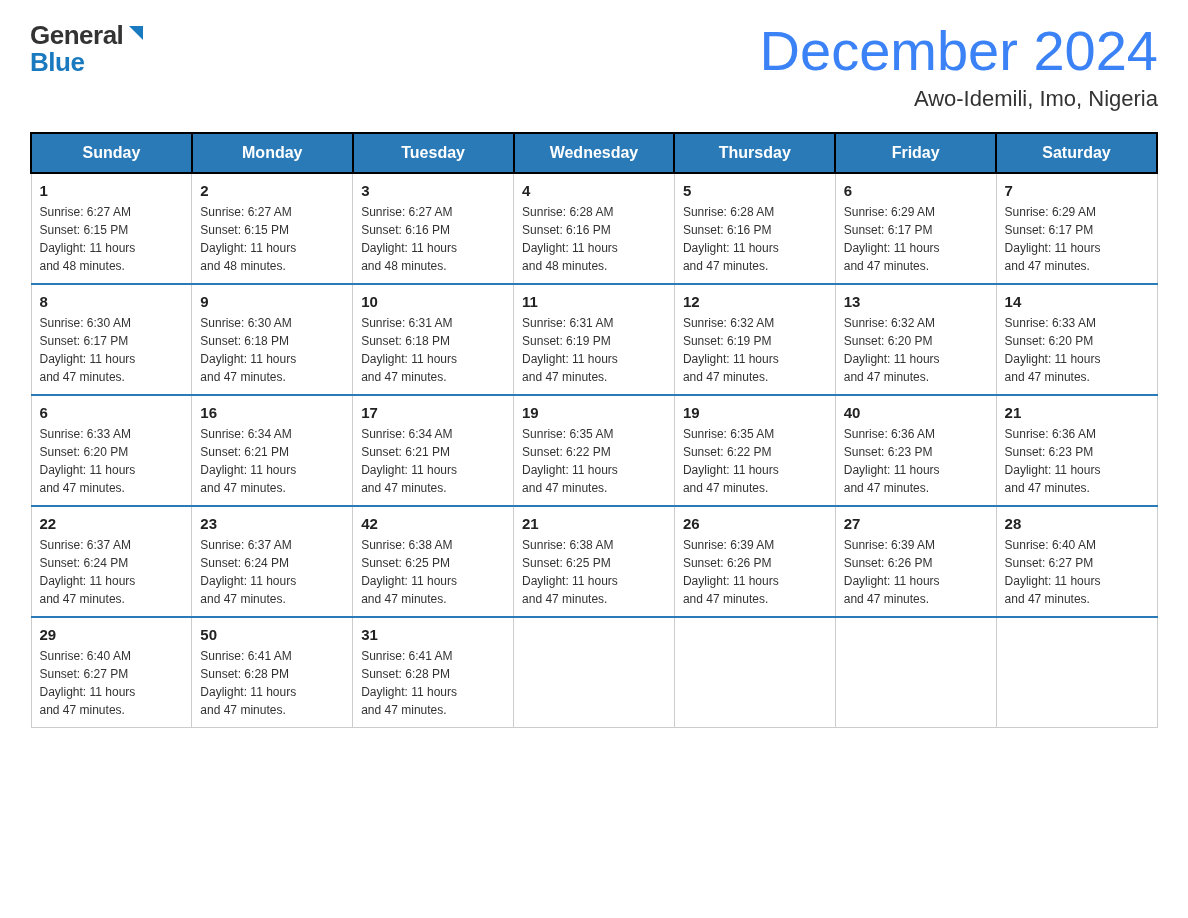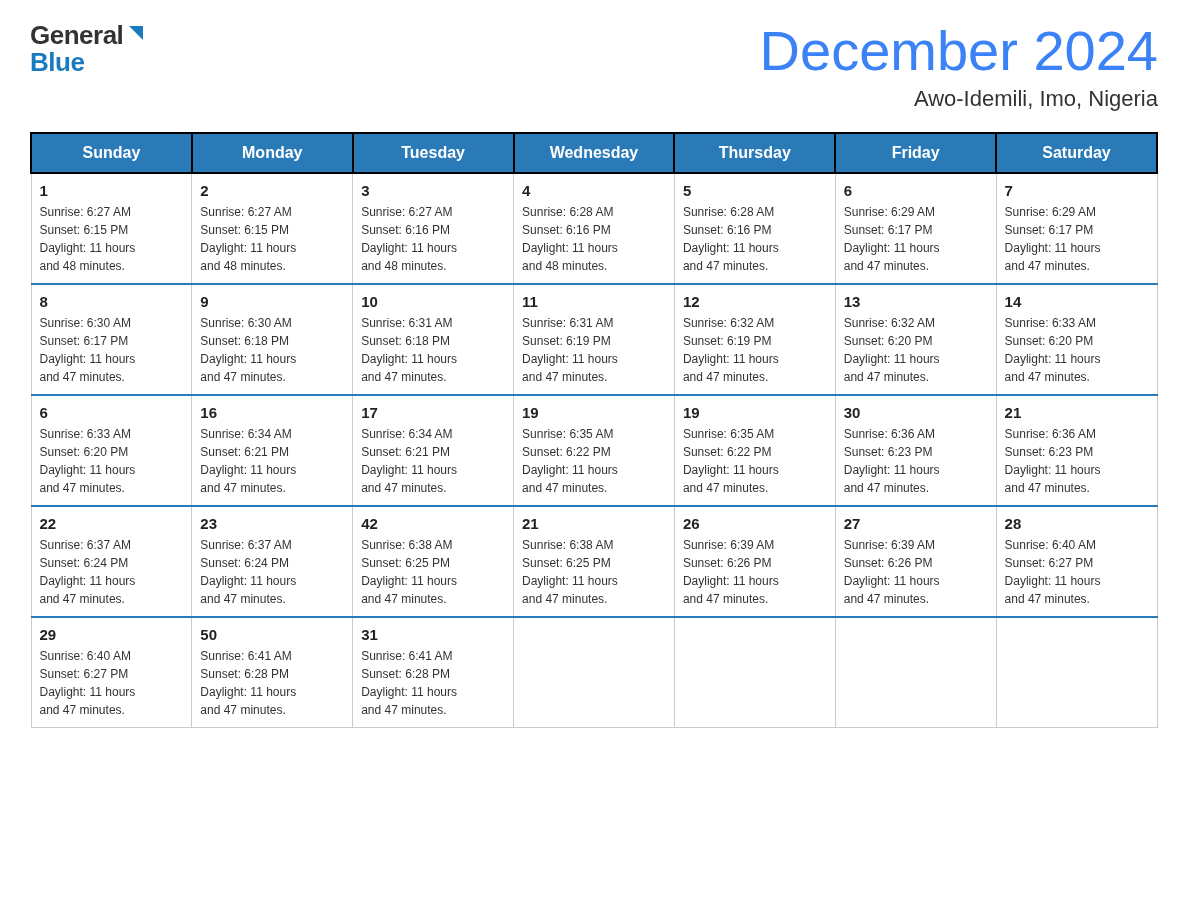--- a/index.html
+++ b/index.html
@@ -305,21 +305,21 @@
         <td>
         <span class="day-num">19</span>
         <div class="day-info">
           Sunrise: 6:35 AM<br>
           Sunset: 6:22 PM<br>
           Daylight: 11 hours<br>
           and 47 minutes.
         </div>
       </td>
         <td>
-        <span class="day-num">30</span>
+        <span class="day-num">40</span>
         <div class="day-info">
           Sunrise: 6:36 AM<br>
           Sunset: 6:23 PM<br>
           Daylight: 11 hours<br>
           and 47 minutes.
         </div>
       </td>
         <td>
         <span class="day-num">21</span>
         <div class="day-info">

